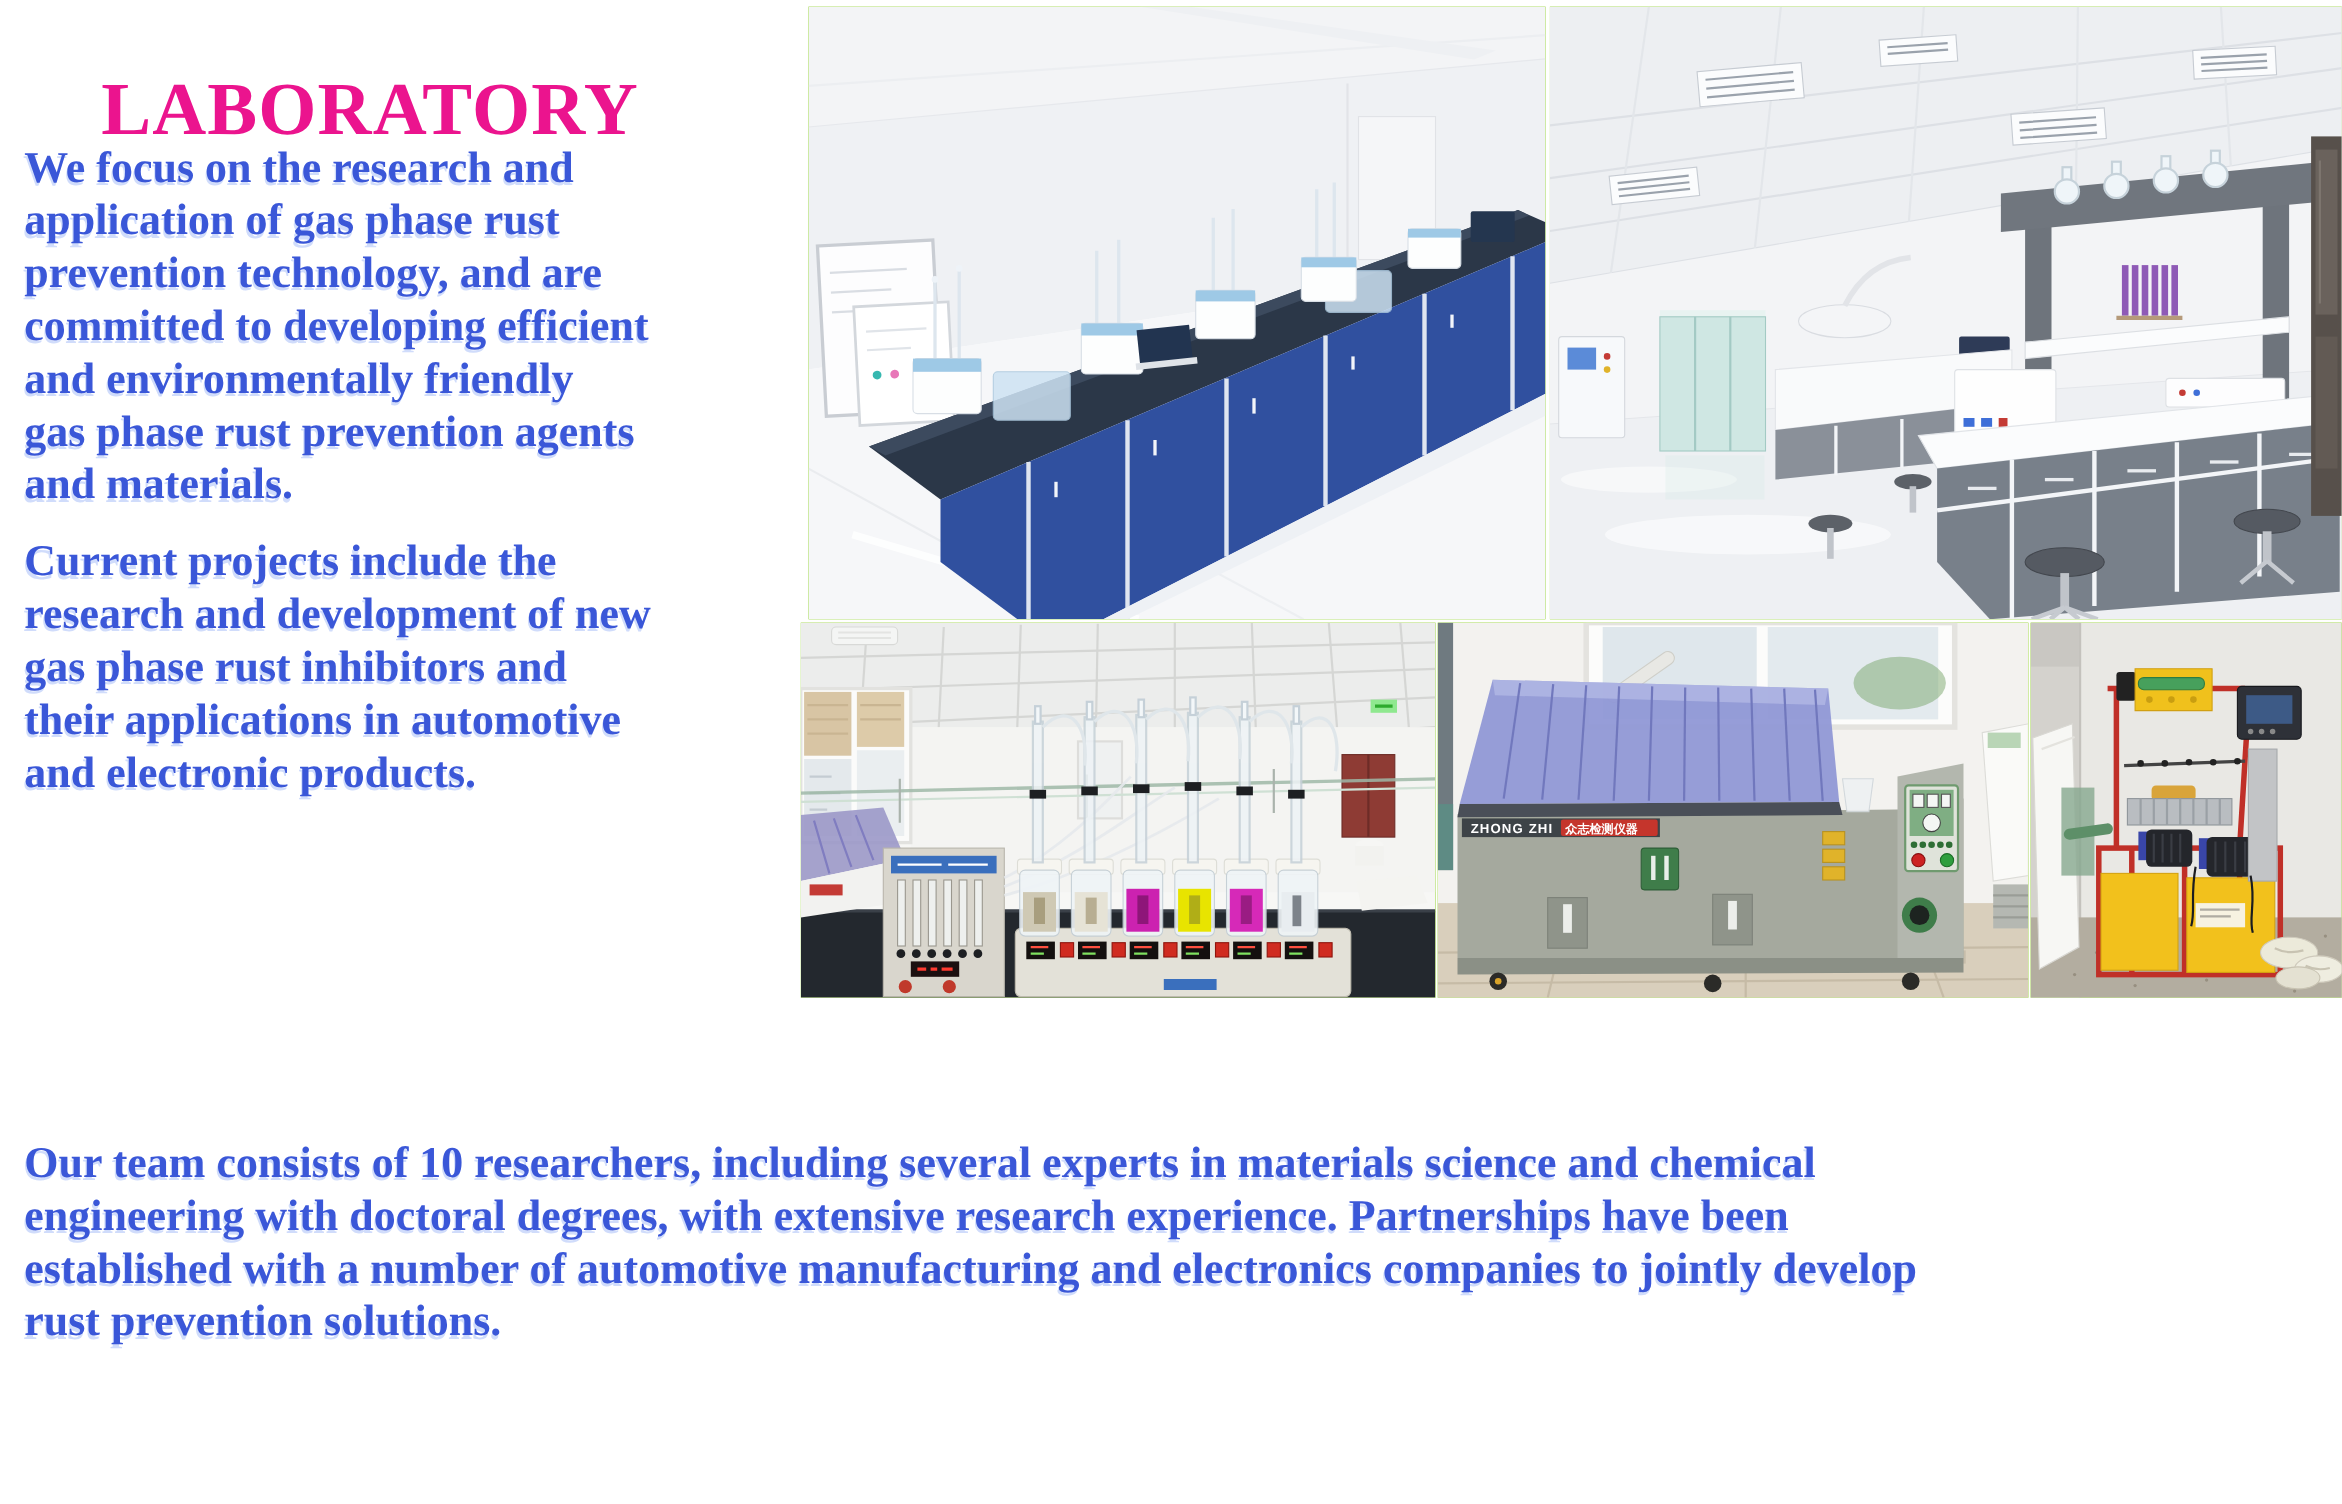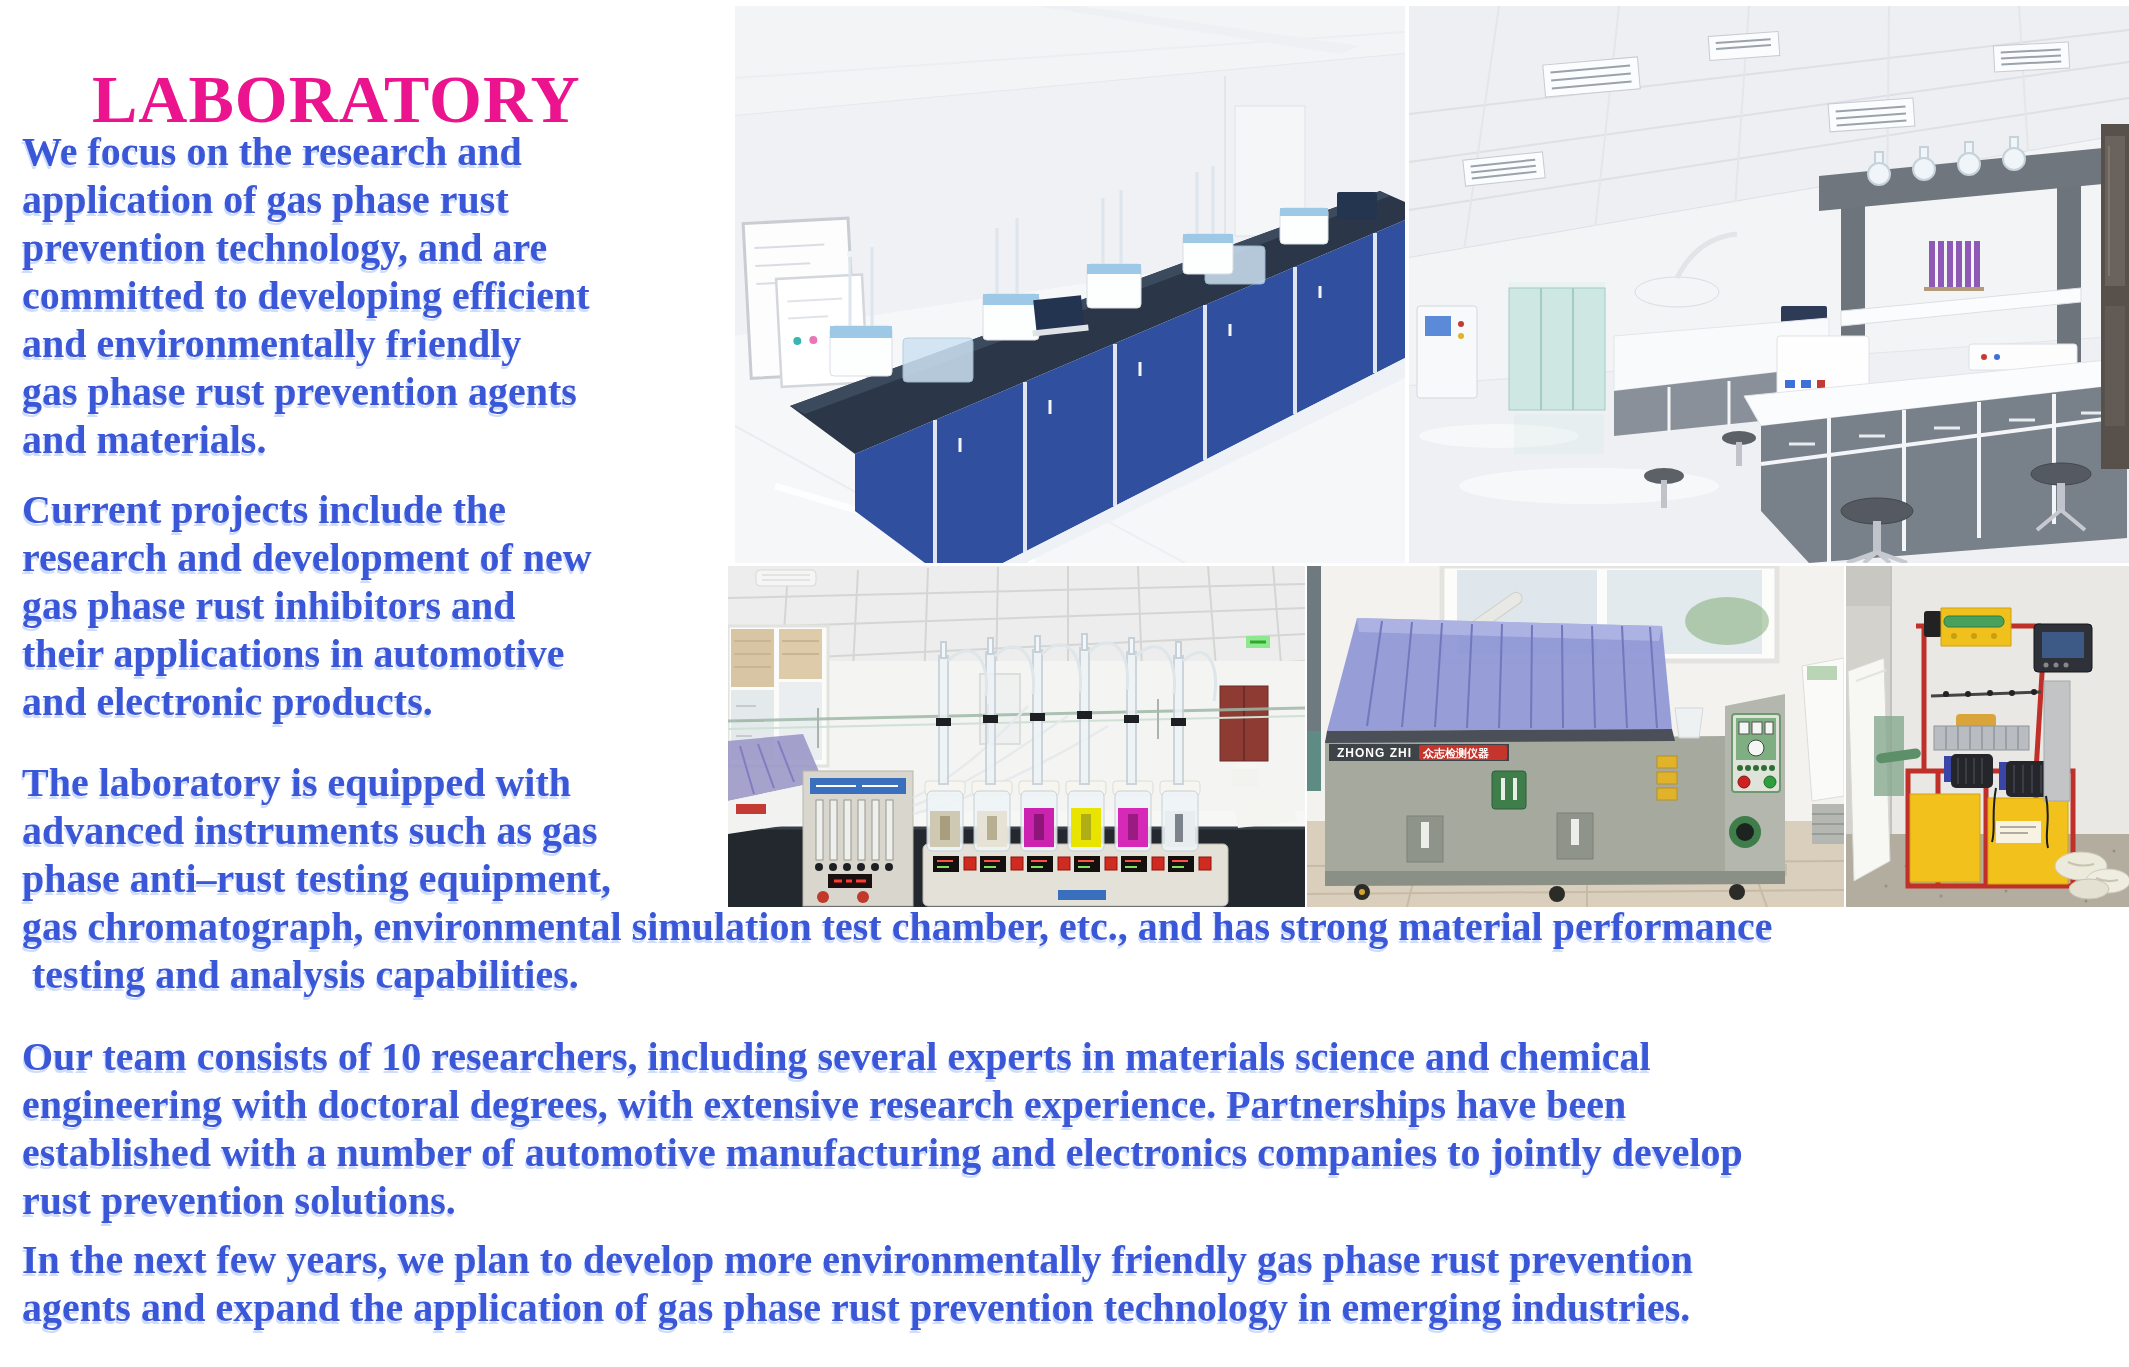--- a/index.html
+++ b/index.html
@@ -43,31 +43,24 @@
 prevention technology, and are
 committed to developing efficient
 and environmentally friendly
 gas phase rust prevention agents
 and materials.</div>
   <div class="para" id="p-projects" style="color: rgb(58, 87, 216);">Current projects include the
 research and development of new
 gas phase rust inhibitors and
 their applications in automotive
 and electronic products.</div>
-  <div class="para" id="p-equipment" style="color: rgb(58, 87, 216);">The laboratory is equipped with
-advanced instruments such as gas
-phase anti–rust testing equipment,
-gas chromatograph, environmental simulation test chamber, etc., and has strong material performance
- testing and analysis capabilities.</div>
   <div class="para" id="p-team" style="color: rgb(58, 87, 216); margin-top: 20px;">Our team consists of 10 researchers, including several experts in materials science and chemical
 engineering with doctoral degrees, with extensive research experience. Partnerships have been
 established with a number of automotive manufacturing and electronics companies to jointly develop
 rust prevention solutions.</div>
-  <div class="para" id="p-future" style="color: rgb(58, 87, 216);">In the next few years, we plan to develop more environmentally friendly gas phase rust prevention
-agents and expand the application of gas phase rust prevention technology in emerging industries.</div>
 
   <figure class="photo" id="ph1">
     <svg viewBox="0 0 670 557" preserveAspectRatio="none">
       <rect width="670" height="557" fill="#fafbfc"></rect>
       <polygon points="0,0 670,0 670,48 0,110" fill="#f3f4f6"></polygon>
       <path d="M0,110 L670,48" stroke="#e6e8ec" stroke-width="2" fill="none"></path>
       <path d="M0,72 L670,26" stroke="#eceef1" stroke-width="2" fill="none"></path>
       <polygon points="300,0 345,0 625,40 605,48" fill="#eef0f3"></polygon>
       <polygon points="0,110 670,48 670,230 0,330" fill="#eff1f4"></polygon>
       <path d="M490,70 L490,240" stroke="#e2e4e8" stroke-width="2" fill="none"></path>

